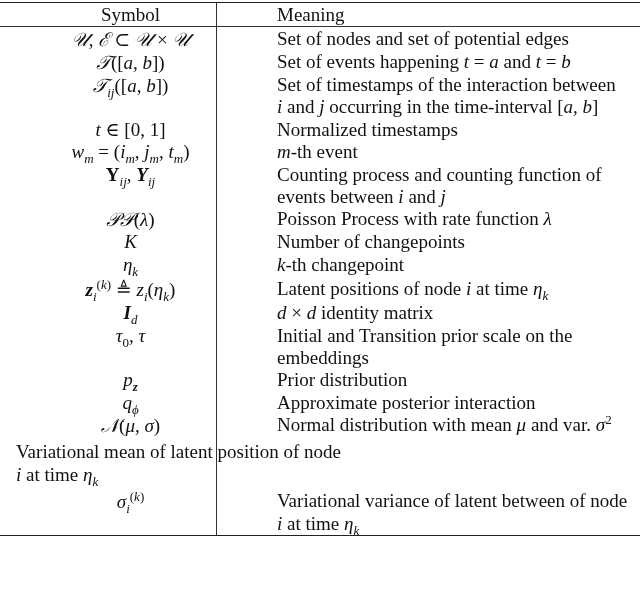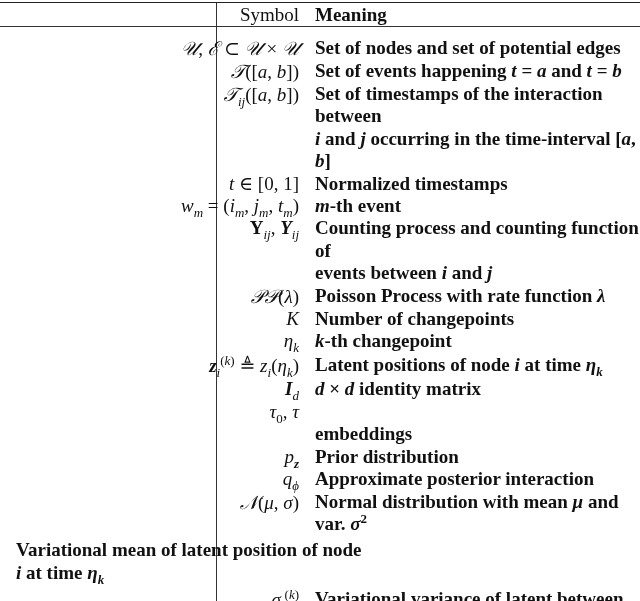--- a/index.html
+++ b/index.html
@@ -2,41 +2,41 @@
 <html><head>
 <meta charset="utf-8">
 <style>
   html, body { margin: 0; padding: 0; background: #ffffff; }
   body { width: 640px; height: 601px; position: relative; overflow: hidden;
          font-family: "Liberation Serif", "DejaVu Serif", serif; color: #111; }
   .table { position: absolute; left: 0; top: 2px; width: 640px; border-top: 1.6px solid #222; border-bottom: 1.6px solid #222; }
   .divider { position: absolute; left: 216px; top: 0; bottom: 0; width: 1.4px; background: #333; }
   .row { display: flex; position: relative; }
   .row.header { height: 23px; border-bottom: 1.4px solid #333; }
-  .sym { width: 261px; text-align: right; font-size: 19px; line-height: 22px; padding-left: 38px; }
-  .mean { flex: 1; padding-left: 16px; font-size: 19px; line-height: 22.4px; font-weight: bold; }
+  .sym { width: 261px; text-align: center; font-size: 19px; line-height: 22px; }
+  .mean { flex: 1; padding-left: 16px; font-size: 19px; line-height: 22.4px; }
   .header .sym, .header .mean { font-size: 19px; line-height: 23px; }
   .math { font-style: italic; font-family: "Liberation Serif", "DejaVu Serif", serif; }
   .cal { font-family: "DejaVu Serif", serif; font-style: italic; }
   .bold { font-weight: bold; }
   sub, sup { font-size: 13px; line-height: 0; }
   .row.tall .sym { line-height: 24px; }
 </style>
 </head>
 <body>
 
 <div class="table">
   <div class="divider"></div>
 
   <div class="row header">
     <div class="sym">Symbol</div>
     <div class="mean">Meaning</div>
   </div>
 
-  <div class="row" style="margin-top:10px">
+  <div class="row" style="margin-top:1px">
     <div class="sym"><span class="cal">𝒰</span>, <span class="cal">ℰ</span> ⊂ <span class="cal">𝒰</span> × <span class="cal">𝒰</span></div>
     <div class="mean">Set of nodes and set of potential edges</div>
   </div>
 
   <div class="row">
     <div class="sym"><span class="cal">𝒯</span>([<span class="math">a</span>, <span class="math">b</span>])</div>
     <div class="mean">Set of events happening <span class="math">t</span> = <span class="math">a</span> and <span class="math">t</span> = <span class="math">b</span></div>
   </div>
 
   <div class="row">
@@ -80,21 +80,21 @@
     <div class="mean">Latent positions of node <span class="math">i</span> at time <span class="math">η<sub>k</sub></span></div>
   </div>
 
   <div class="row">
     <div class="sym"><span class="bold math">I</span><sub class="math">d</sub></div>
     <div class="mean"><span class="math">d</span> × <span class="math">d</span> identity matrix</div>
   </div>
 
   <div class="row">
     <div class="sym"><span class="math">τ</span><sub>0</sub>, <span class="math">τ</span></div>
-    <div class="mean"><br><span>embeddings</span></div>
+    <div class="mean"><span>Initial and Transition prior scale on the</span><br><span>embeddings</span></div>
   </div>
 
   <div class="row">
     <div class="sym"><span class="math">p</span><sub class="bold math">z</sub></div>
     <div class="mean">Prior distribution</div>
   </div>
 
   <div class="row">
     <div class="sym"><span class="math">q</span><sub class="math">ϕ</sub></div>
     <div class="mean">Approximate posterior interaction</div>

